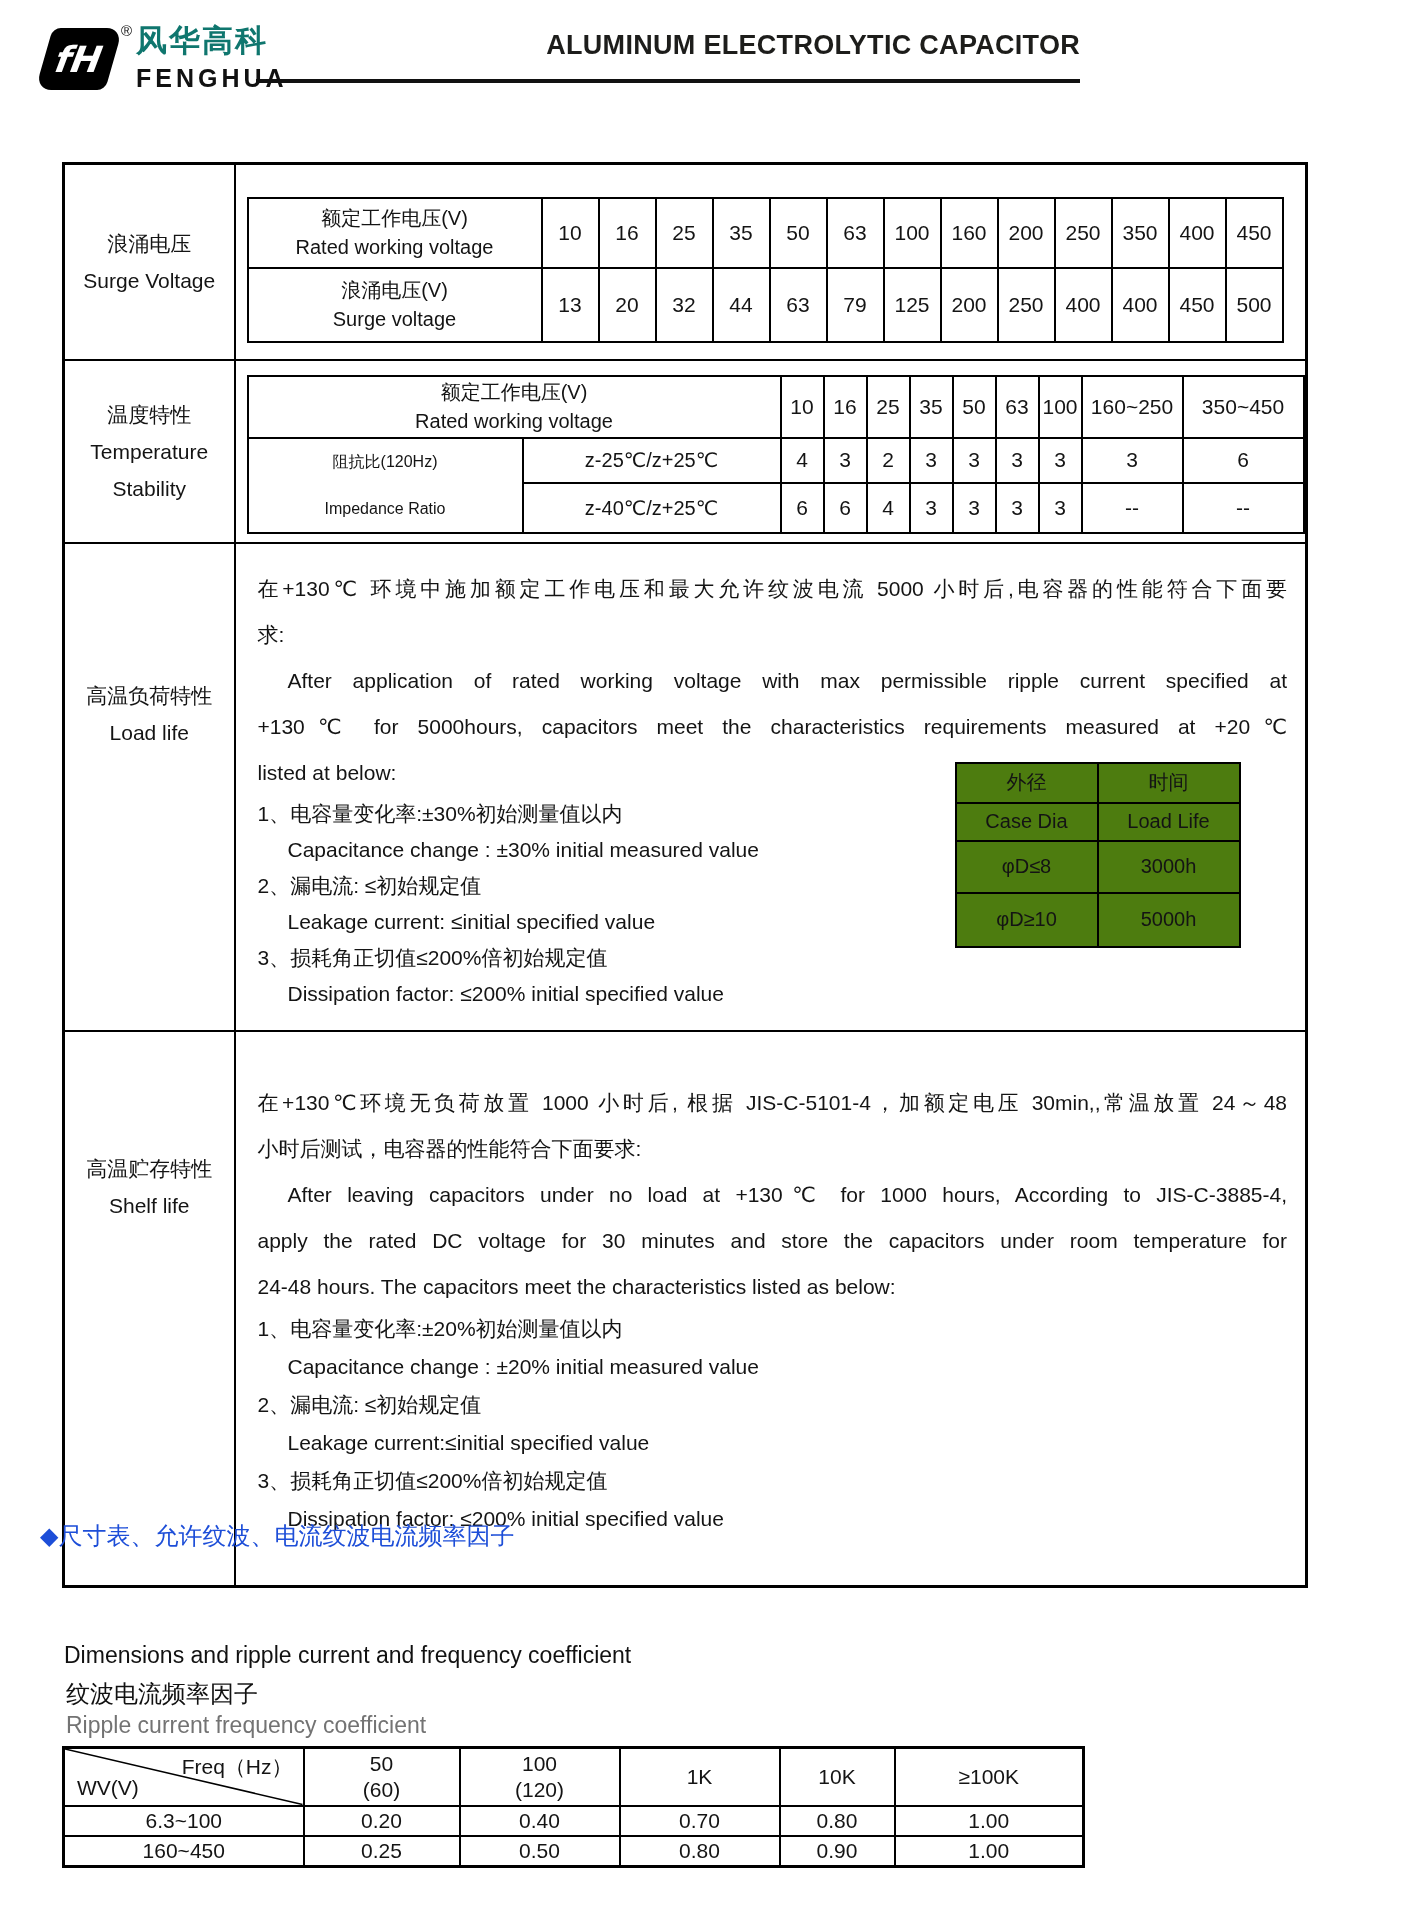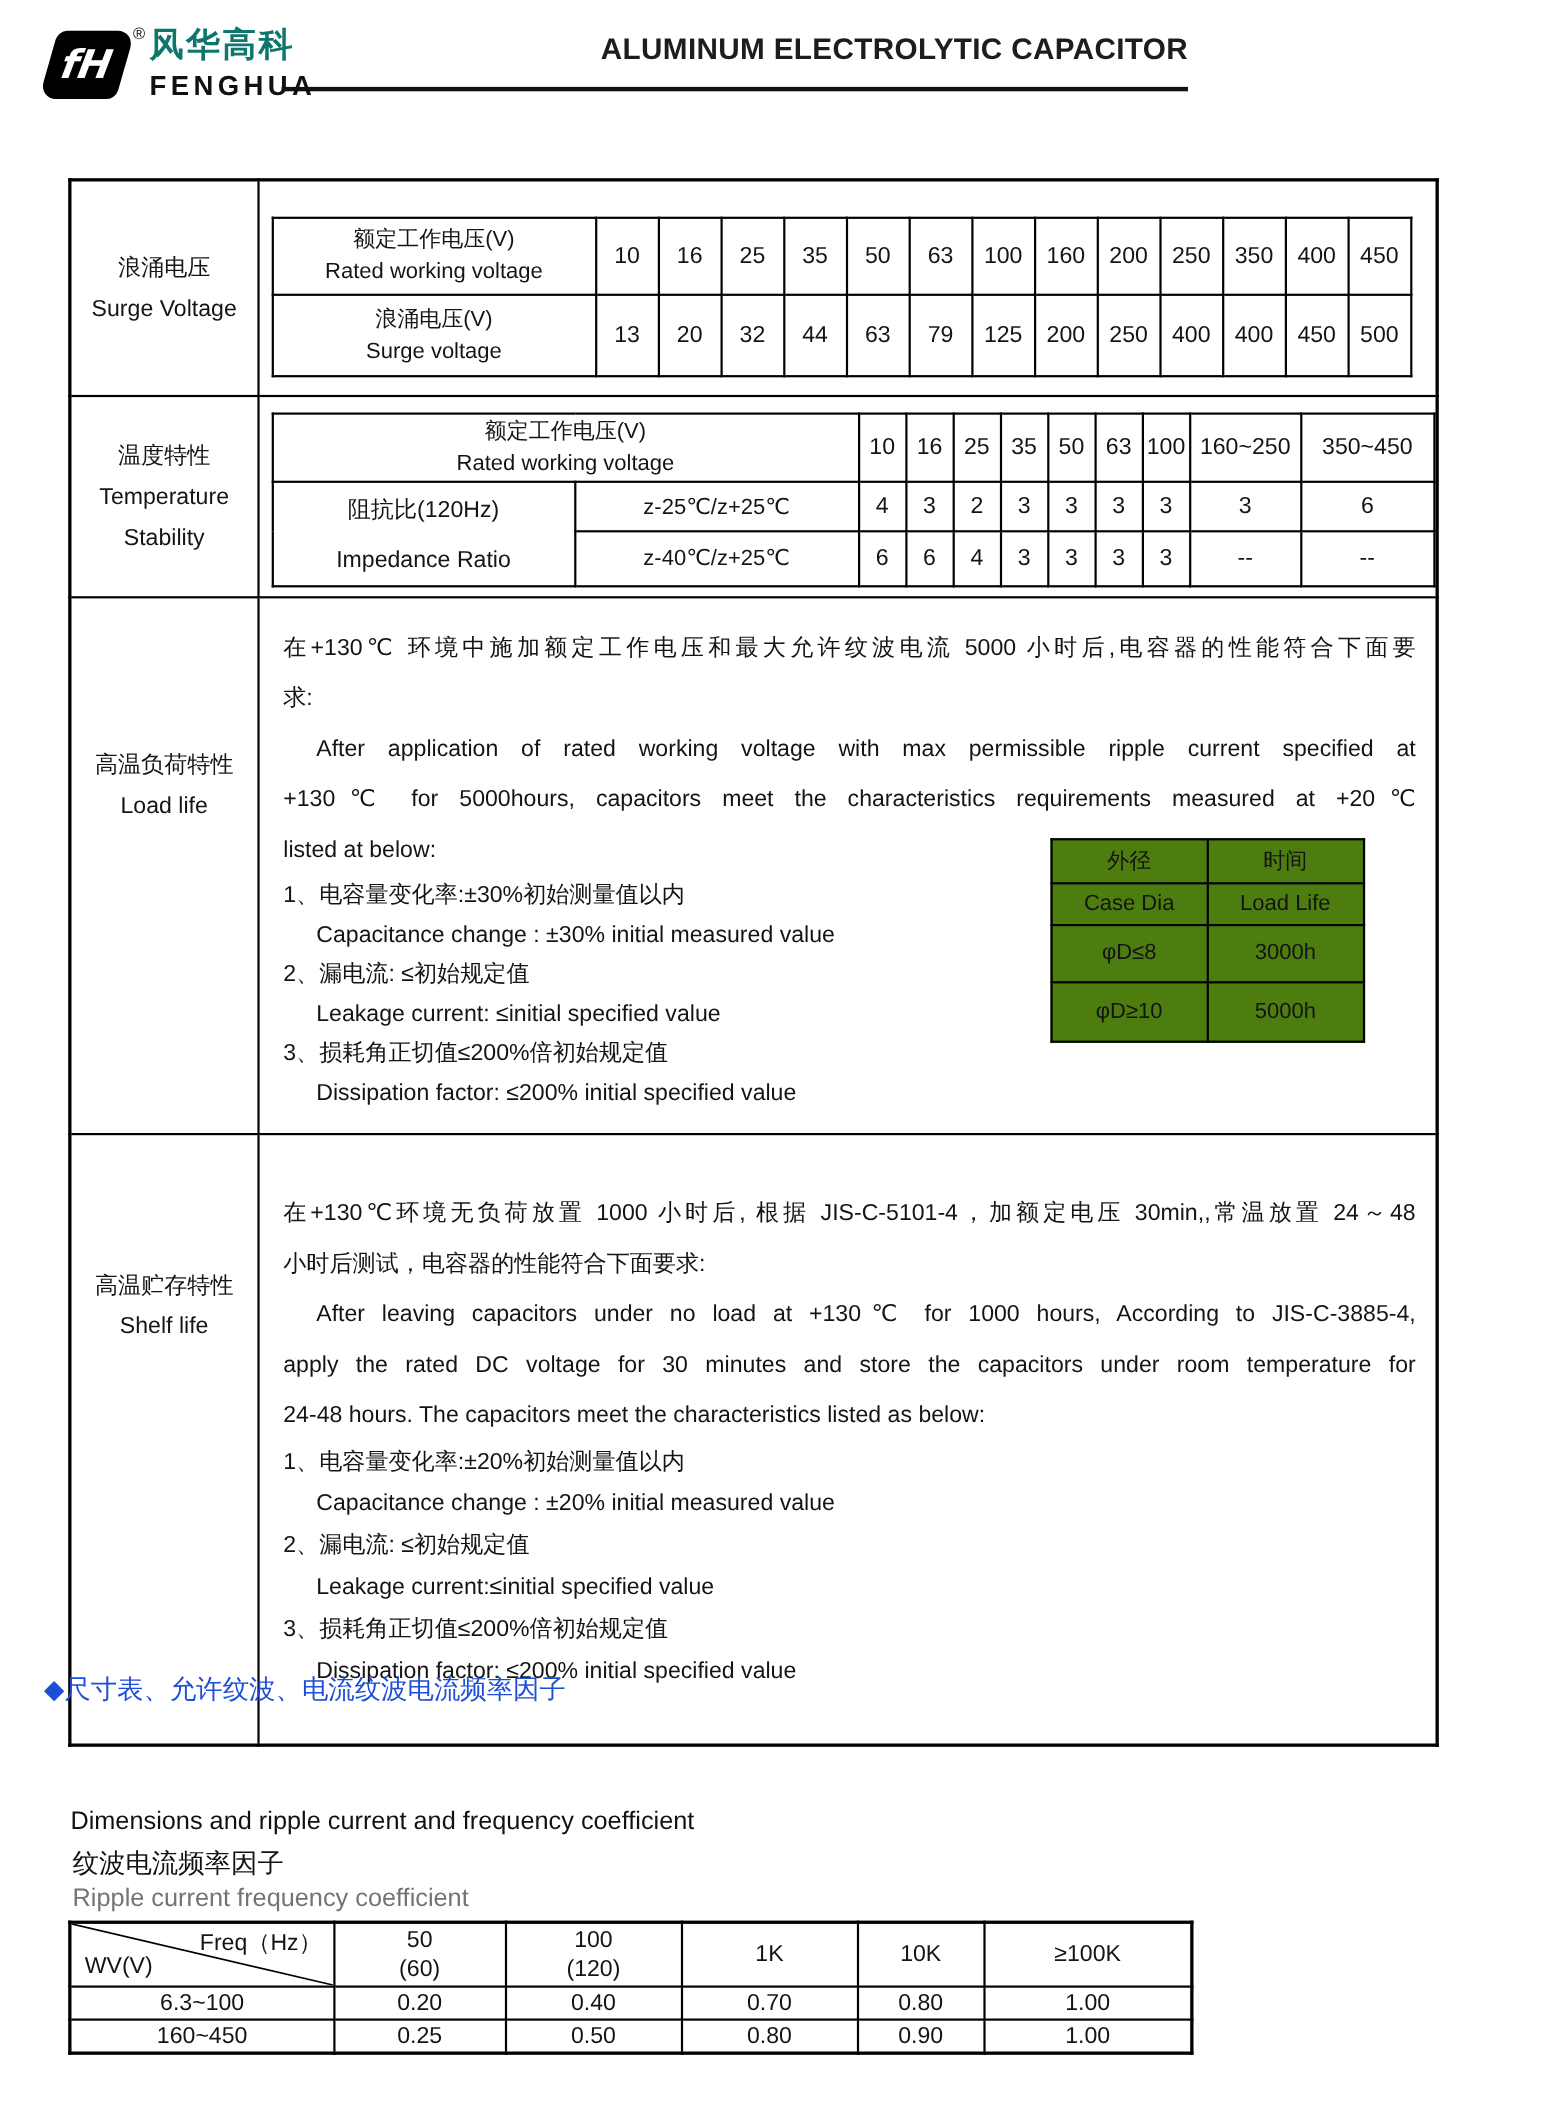--- a/index.html
+++ b/index.html
@@ -30,21 +30,21 @@
   .rowlabel.vtop{vertical-align:top;}
   .contentcell{vertical-align:top;position:relative;}
 
   .inner{border:2px solid #000;}
   .inner td{border:2px solid #000;text-align:center;font-size:21px;}
   .inner .hdr{font-size:20px;line-height:29px;}
   .surge-table{margin:31px 0 0 10px;width:1035px;}
   .temp-table{margin:13px 0 0 10px;width:1055px;}
   .temp-table .cond{font-size:20px;}
   .impcell{padding:0;}
-  .impbox{display:flex;flex-direction:column;justify-content:space-around;height:93px;font-size:21px;}
+  .impbox{display:flex;flex-direction:column;justify-content:space-around;height:93px;font-size:16px;}
 
   .textcell{font-size:21px;padding:22px 14px 0 22px;margin-top:37px;}
   .textcell.shelf{padding-top:48px;}
   .pl{line-height:46px;}
   .il{line-height:36px;}
   .shelf .il{line-height:38px;}
   .ind{padding-left:30px;}
   .just{text-align:justify;text-align-last:justify;padding-right:4px;}
 
   .case{position:absolute;left:719px;top:218px;width:284px;border:2px solid #000;background:#4d7c0f;}

